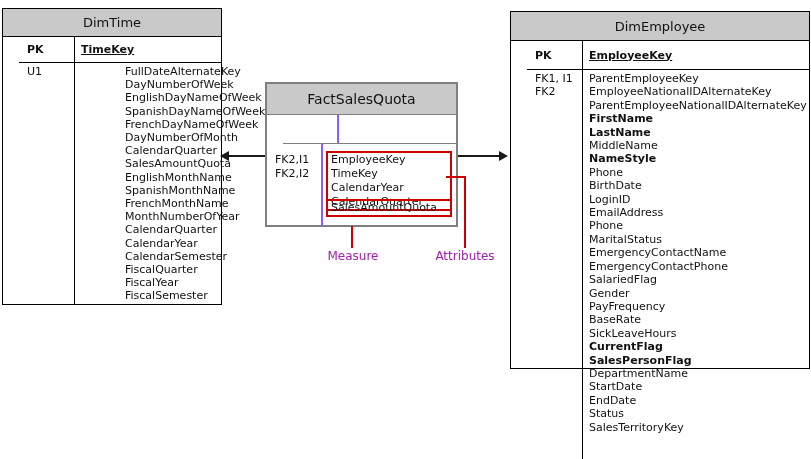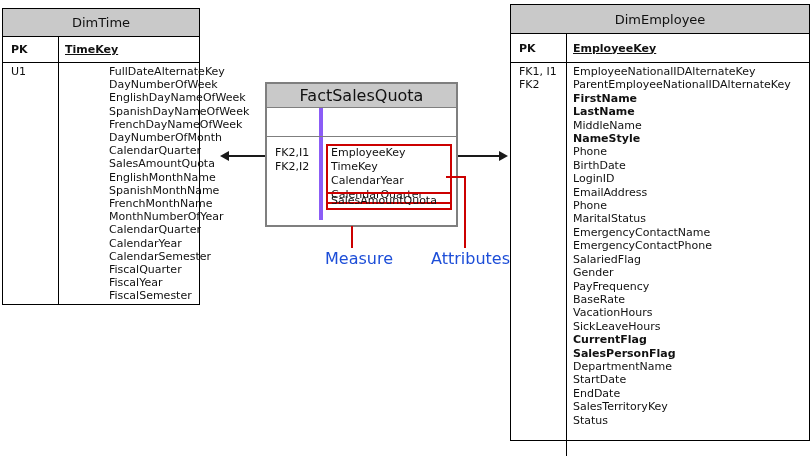--- a/index.html
+++ b/index.html
@@ -7,50 +7,50 @@
   body { width:811px; height:459px; font-family:"DejaVu Sans","Liberation Sans",sans-serif; color:#111; }
   .canvas { position:relative; width:811px; height:459px; background:#fff; overflow:hidden; }
 
   
   .etable { position:absolute; background:#fff; border:1px solid #000; font-size:11px; }
   .etable.graybrd { border:2px solid #7f7f7f; }
   .t-header { display:flex; align-items:center; justify-content:center;
               background:#c9c9c9; border-bottom:1px solid #000;
               font-size:13px; color:#111; }
   .graybrd .t-header { border-bottom:1px solid #7f7f7f; }
-  .t-row { display:flex; }
+  .t-row { display:flex;margin-left:16px; }
   .t-pkrow { border-bottom:1px solid #000; }
   .keycol { width:56px; flex:0 0 56px; border-right:1px solid #000;
             padding:2px 0 2px 8px; white-space:nowrap; }
-  .graybrd .keycol { border-right:4px solid #8b5cf6; }
+  .graybrd .keycol { border-right:2px solid #8b5cf6; }
   .namecol { flex:1 1 auto; padding:2px 0 2px 6px; white-space:nowrap; }
   .t-pkrow .keycol, .t-pkrow .namecol { display:flex; align-items:center; padding-top:0; padding-bottom:0; }
   .bold { font-weight:bold; }
   .underline { text-decoration:underline; }
   .colrow { white-space:nowrap; }
 
   
-  #dimtime { left:2px; top:8px; width:198px; height:297px; }
+  #dimtime { left:2px; top:8px; width:220px; height:297px; }
   #dimtime .t-header { height:28px; }
   #dimtime .t-pkrow { height:26px; }
   #dimtime .t-body { height:241px;gap:44px; }
   #dimtime .colrow, #dimtime .t-body .keycol { line-height:13.2px; }
 
   
-  #dimemployee { left:510px; top:4px; width:300px; height:437px; }
+  #dimemployee { left:510px; top:11px; width:300px; height:358px; }
   #dimemployee .t-header { height:29px; }
   #dimemployee .t-pkrow { height:29px; }
   #dimemployee .t-body { height:393px; }
   #dimemployee .colrow { line-height:13.4px; }
   #dimemployee .t-body .keycol { display:flex; flex-direction:column; 
                                  padding-bottom:2px; line-height:13.4px; }
 
   
   #factsales { left:265px; top:82px; width:193px; height:145px; }
-  #factsales .t-header { height:24px; font-size:16px; }
+  #factsales .t-header { height:31px; font-size:14px; }
   #factsales .t-emptyrow { height:29px; border-bottom:1px solid #7f7f7f; }
   #factsales .t-emptyrow .keycol { height:100%; }
   #factsales .t-body { position:relative; height:83px; }
   #factsales .t-body .keycol { position:absolute; left:0; top:0; bottom:0; padding-top:9px; line-height:14.25px; }
   .redbox { position:absolute; left:59px; width:126px; border:2px solid #cc0000; padding:0 3px; }
   .redbox .colrow { line-height:14px; }
   #attr-box { top:7px; height:60px; }
   #measure-box { top:55px; height:18px; }
   #measure-box .colrow { line-height:13.5px; }
 
@@ -58,21 +58,21 @@
   .shaft { position:absolute; height:2px; background:#1a1a1a; }
   .head-left { position:absolute; width:0; height:0;
                border-top:5px solid transparent; border-bottom:5px solid transparent;
                border-right:9px solid #1a1a1a; }
   .head-right { position:absolute; width:0; height:0;
                 border-top:5px solid transparent; border-bottom:5px solid transparent;
                 border-left:9px solid #1a1a1a; }
 
   
   .leader { position:absolute; background:#cc0000; }
-  .callout-label { position:absolute; font-size:16px; color:#1d4ed8; text-align:center; white-space:nowrap; }
+  .callout-label { position:absolute; font-size:12px; color:#a21caf; text-align:center; white-space:nowrap; }
 </style>
 </head>
 <body>
 
 <div class="canvas">
 
   <div class="etable" id="dimtime">
     <div class="t-header">DimTime</div>
     <div class="t-row t-pkrow">
       <div class="keycol bold">PK</div>
@@ -144,44 +144,44 @@
     <div class="t-row t-pkrow">
       <div class="keycol bold">PK</div>
       <div class="namecol bold underline">EmployeeKey</div>
     </div>
     <div class="t-row t-body">
       <div class="keycol">
         <span>FK1, I1</span>
         <span>FK2</span>
       </div>
       <div class="namecol">
+          <div class="colrow">ParentEmployeeKey</div>
           <div class="colrow">EmployeeNationalIDAlternateKey</div>
           <div class="colrow">ParentEmployeeNationalIDAlternateKey</div>
           <div class="colrow bold">FirstName</div>
           <div class="colrow bold">LastName</div>
           <div class="colrow">MiddleName</div>
           <div class="colrow bold">NameStyle</div>
           <div class="colrow">Phone</div>
           <div class="colrow">BirthDate</div>
           <div class="colrow">LoginID</div>
           <div class="colrow">EmailAddress</div>
           <div class="colrow">Phone</div>
           <div class="colrow">MaritalStatus</div>
           <div class="colrow">EmergencyContactName</div>
           <div class="colrow">EmergencyContactPhone</div>
           <div class="colrow">SalariedFlag</div>
           <div class="colrow">Gender</div>
           <div class="colrow">PayFrequency</div>
           <div class="colrow">BaseRate</div>
-          <div class="colrow">VacationHours</div>
           <div class="colrow">SickLeaveHours</div>
           <div class="colrow bold">CurrentFlag</div>
           <div class="colrow bold">SalesPersonFlag</div>
           <div class="colrow">DepartmentName</div>
           <div class="colrow">StartDate</div>
           <div class="colrow">EndDate</div>
+          <div class="colrow">Status</div>
           <div class="colrow">SalesTerritoryKey</div>
-          <div class="colrow">Status</div>
         </div>
     </div>
   </div>
 
 </div>
 
 </body></html>

